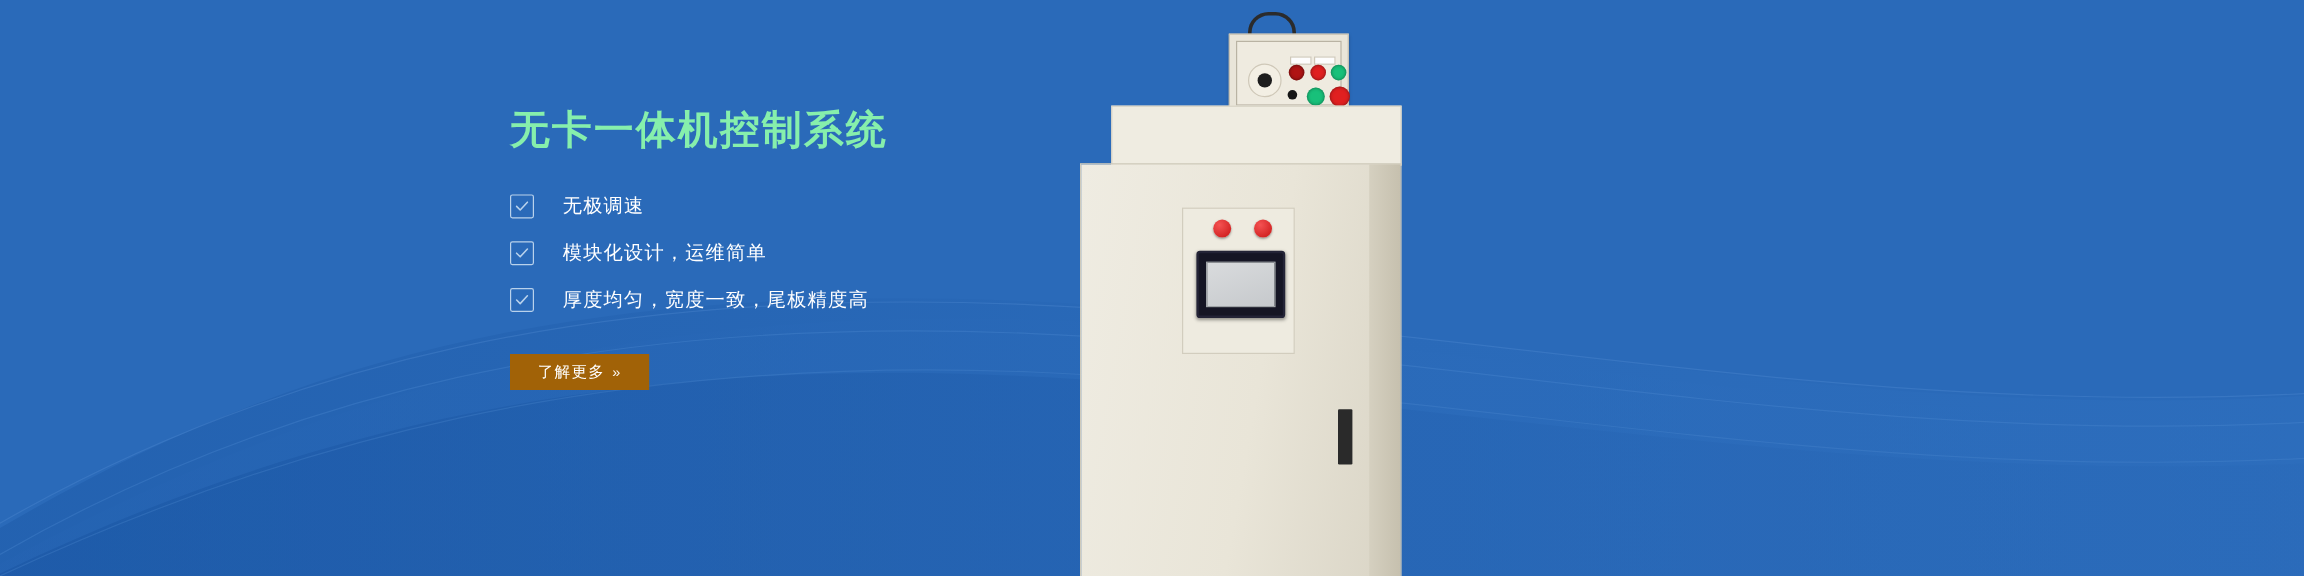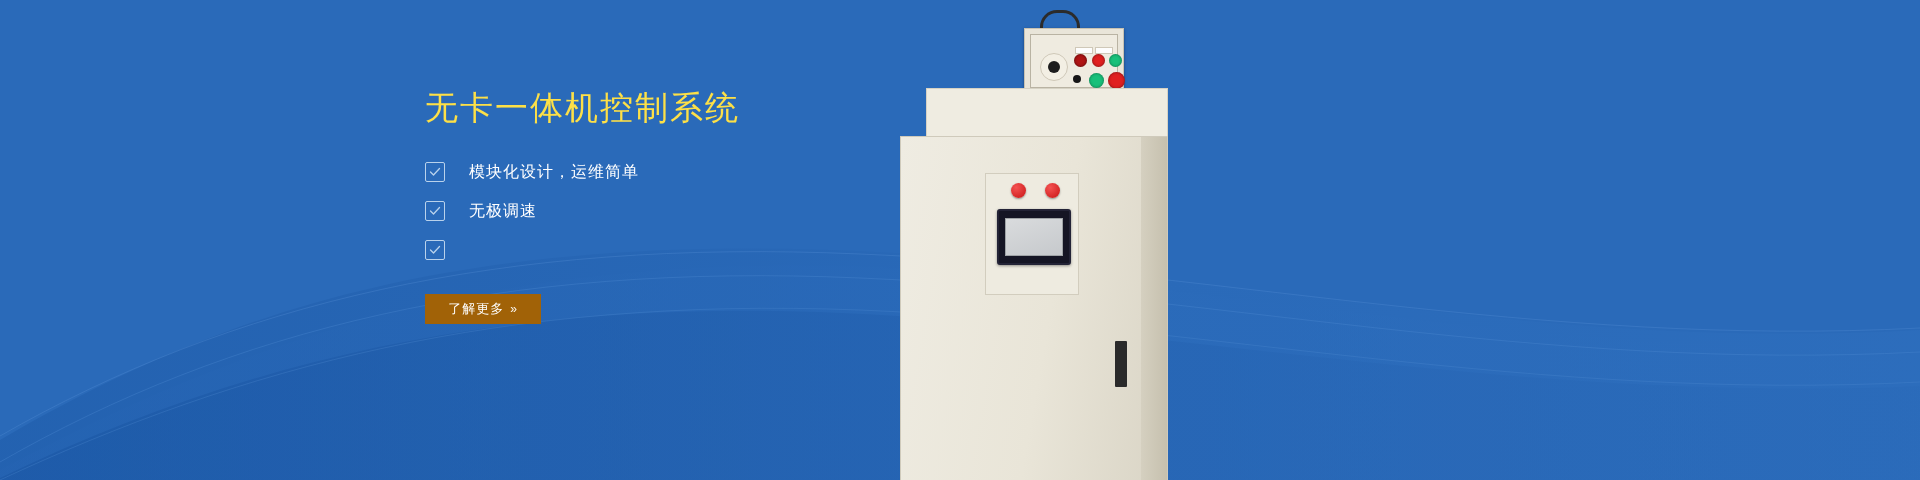--- a/index.html
+++ b/index.html
@@ -14,21 +14,21 @@
   }
   
   .waves{position:absolute;inset:0;overflow:hidden;}
   .waves svg{position:absolute;left:0;bottom:0;width:1920px;height:480px;display:block;}
 
   
   .content{
     position:absolute;left:425px;top:88px;width:640px;
   }
   .title{
-    font-size:33px;font-weight:normal;color:#fde047;
+    font-size:33px;font-weight:bold;color:#86efac;
     letter-spacing:2px;line-height:1.2;margin:0 0 34px 0;
     white-space:nowrap;
   }
   .feature-list{list-style:none;margin:0;padding:0;}
   .feature-item{
     display:flex;align-items:center;
     margin-bottom:18px;
   }
   .check-icon{
     width:18px;height:18px;flex:0 0 18px;
@@ -167,38 +167,39 @@
     <h1 class="title">无卡一体机控制系统</h1>
 
     <ul class="feature-list">
 
       <li class="feature-item">
         <span class="check-icon">
           <svg width="12" height="12" viewBox="0 0 12 12" aria-hidden="true">
             <polyline points="1.5,6 4.5,9 10.5,2.5" fill="none" stroke="#b9d2ec" stroke-width="1.3" stroke-linecap="round" stroke-linejoin="round"></polyline>
           </svg>
         </span>
-        <span class="feature-text">模块化设计，运维简单</span>
+        <span class="feature-text">无极调速</span>
       </li>
 
       <li class="feature-item">
         <span class="check-icon">
           <svg width="12" height="12" viewBox="0 0 12 12" aria-hidden="true">
             <polyline points="1.5,6 4.5,9 10.5,2.5" fill="none" stroke="#b9d2ec" stroke-width="1.3" stroke-linecap="round" stroke-linejoin="round"></polyline>
           </svg>
         </span>
-        <span class="feature-text">无极调速</span>
+        <span class="feature-text">模块化设计，运维简单</span>
       </li>
 
       <li class="feature-item">
         <span class="check-icon">
           <svg width="12" height="12" viewBox="0 0 12 12" aria-hidden="true">
             <polyline points="1.5,6 4.5,9 10.5,2.5" fill="none" stroke="#b9d2ec" stroke-width="1.3" stroke-linecap="round" stroke-linejoin="round"></polyline>
           </svg>
         </span>
+        <span class="feature-text">厚度均匀，宽度一致，尾板精度高</span>
       </li>
 
     </ul>
 
     <a href="#" class="cta">
       <span>了解更多</span>
       <span class="arrow">»</span>
     </a>
 
   </div>

